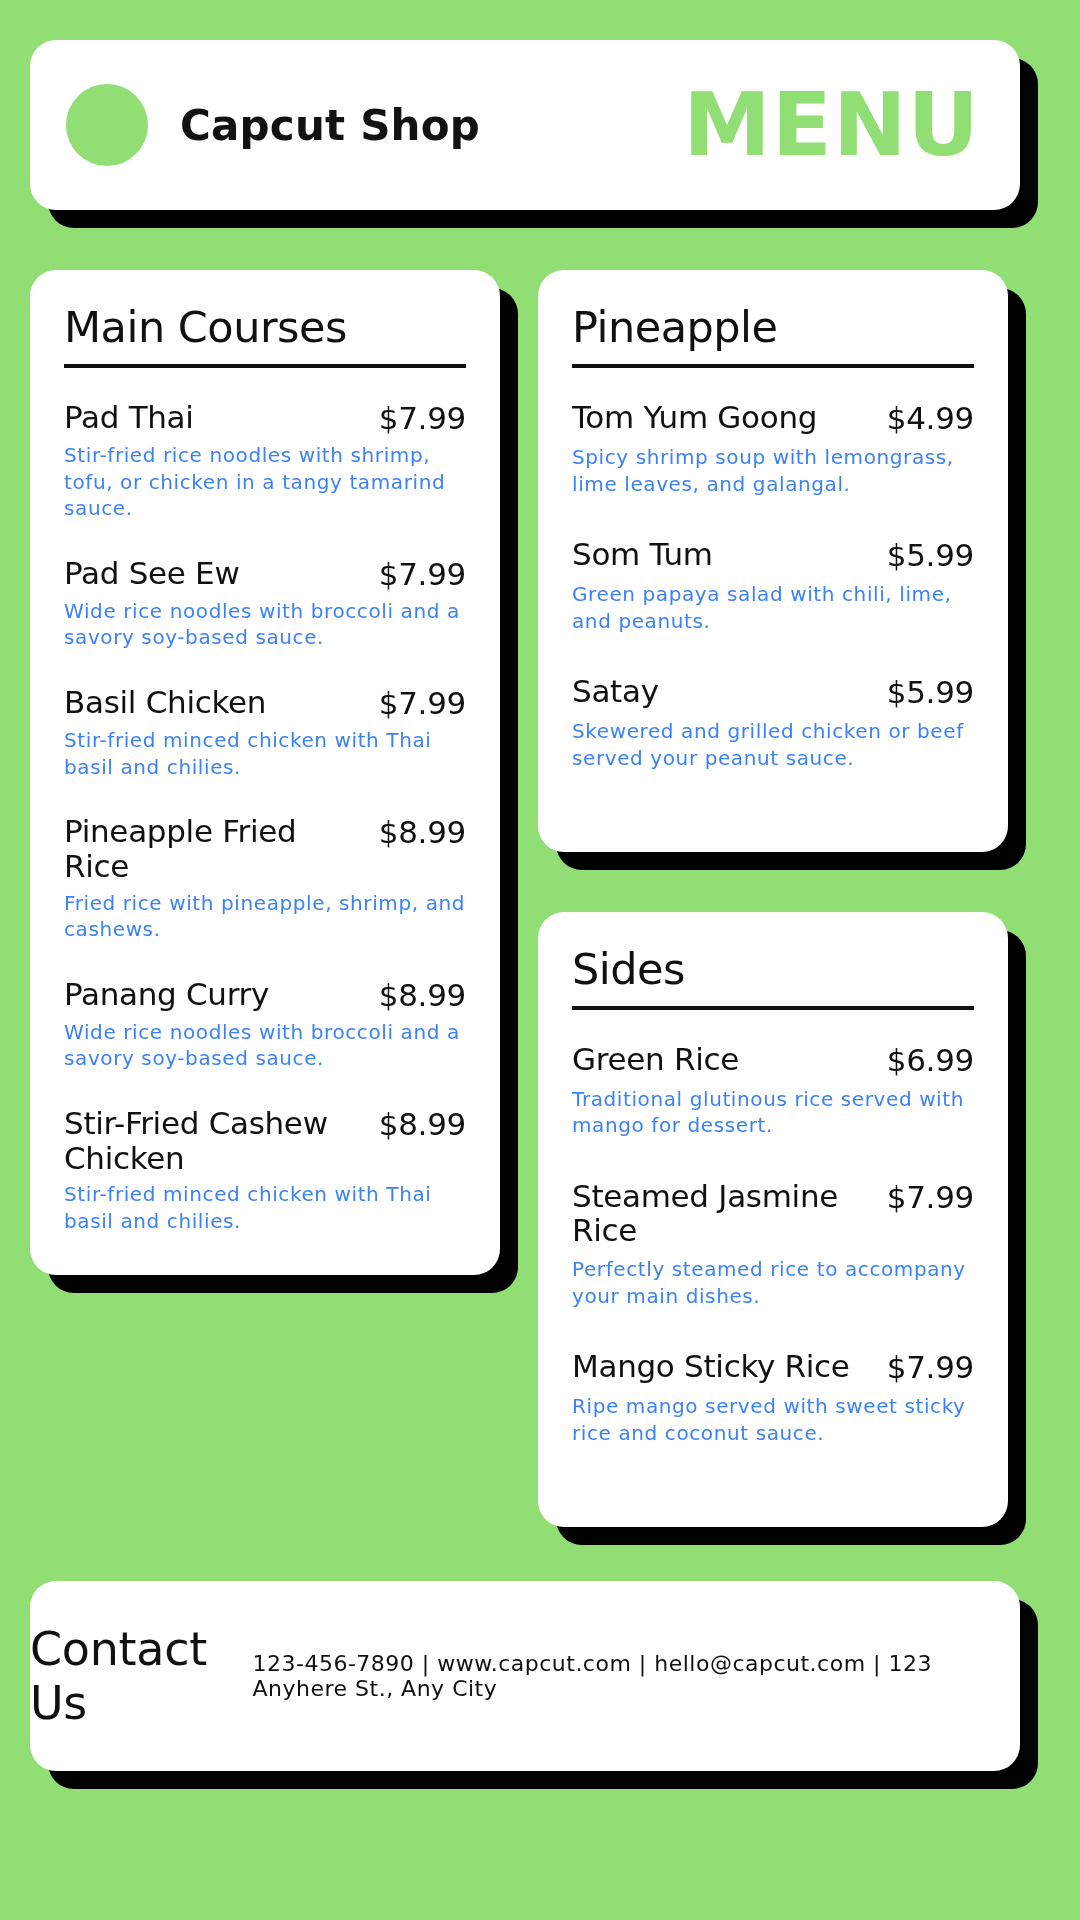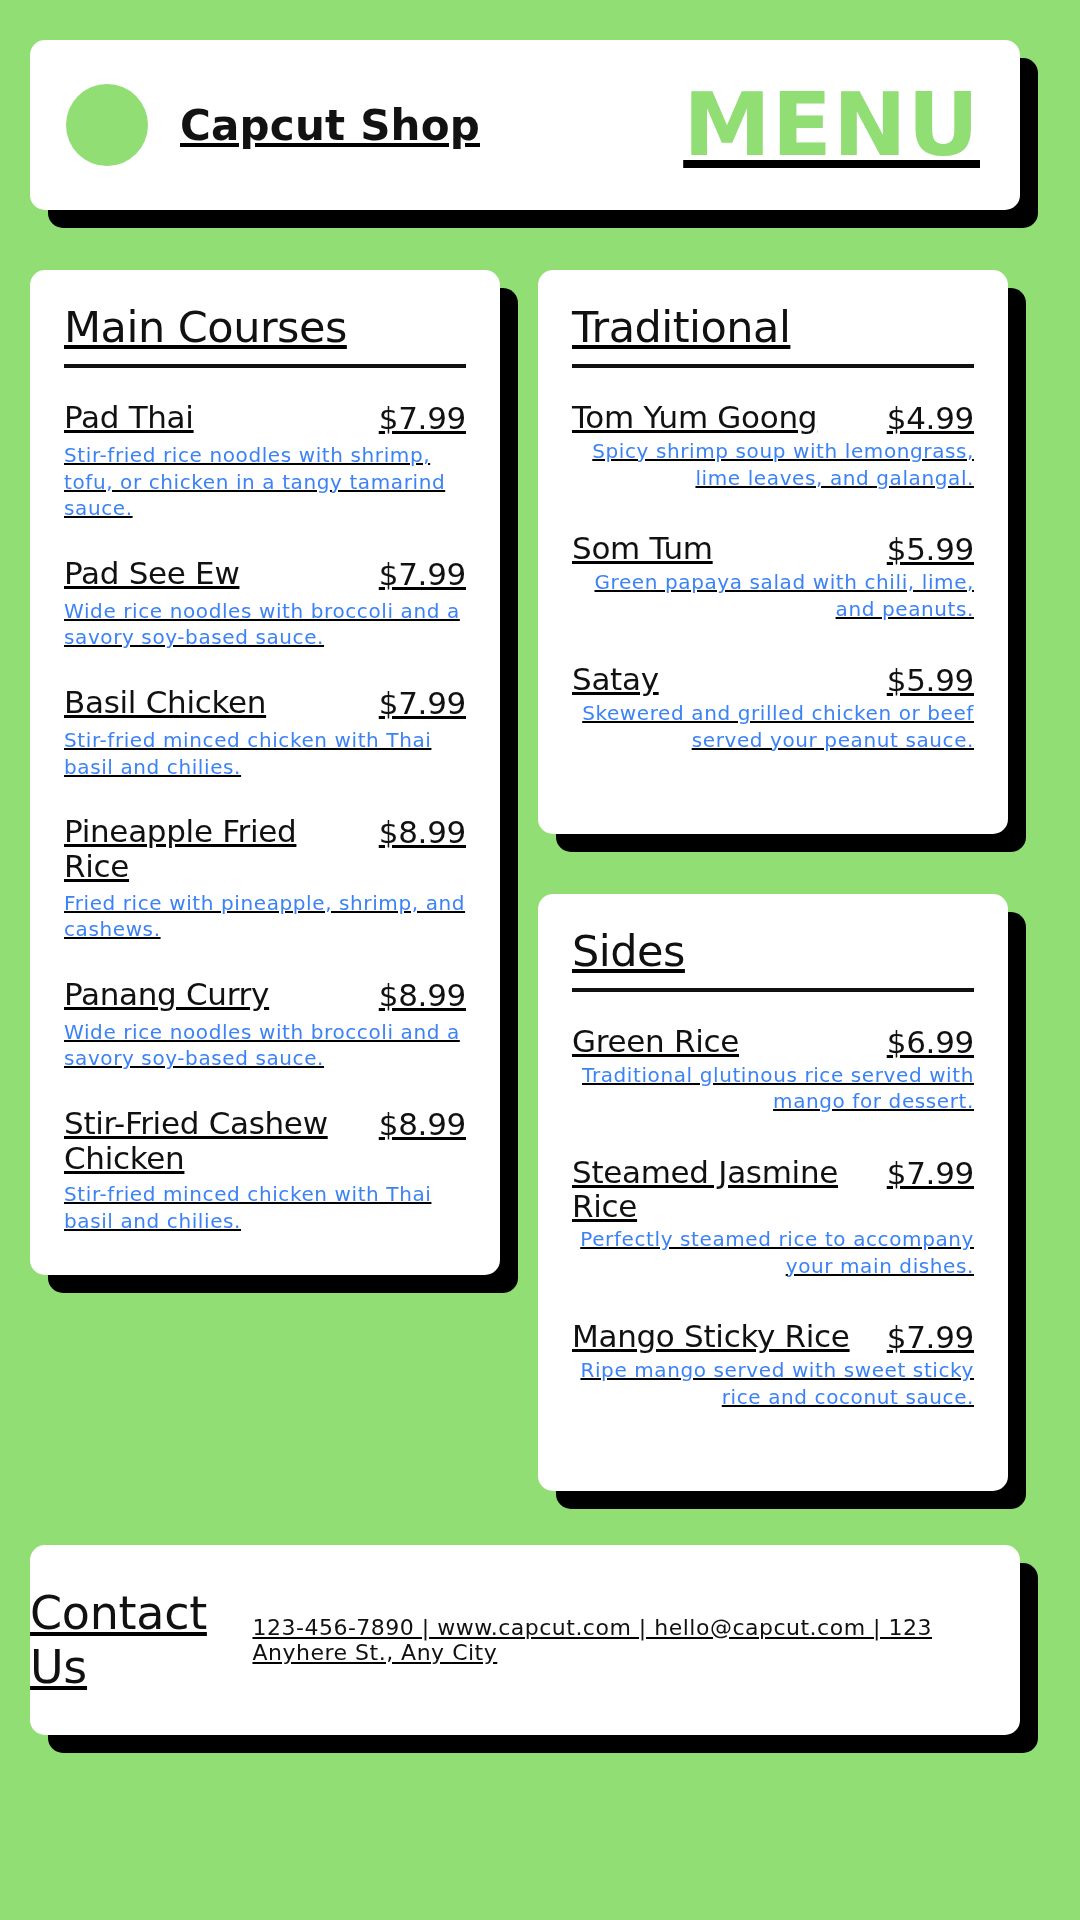--- a/index.html
+++ b/index.html
@@ -17,24 +17,23 @@
   .page {
     width: 1080px;
     height: 1920px;
     position: relative;
     padding: 40px 30px 30px 30px;
   }
 
   
   .card {
     background: #ffffff;
-    border-radius: 15px;
+    border-radius: 26px;
     box-shadow: 18px 18px 0 #000000;
     position: relative;
-    text-decoration: underline;
   }
 
   
   .header {
     height: 170px;
     margin: 0 30px 0 0;
     display: flex;
     align-items: center;
     padding: 0 40px 0 36px;
     justify-content: space-between;
@@ -116,21 +115,21 @@
   .item-desc {
     font-size: 20px;
     line-height: 1.33;
     color: #3b82f6;
     margin-top: 6px;
     letter-spacing: .6px;
   }
 
   
   .dense .item { margin-bottom: 40px; }
-  .dense .item-desc { margin-top: 2px; text-align: right; }
+  .dense .item-desc { margin-top: 8px; }
 
   
   .footer {
     margin: 54px 30px 0 0;
     height: 190px;
     display: flex;
     flex-direction: row;
     align-items: center;
     justify-content: center;
     gap: 18px;
@@ -213,21 +212,21 @@
             <div class="item-price">$8.99</div>
           </div>
           <div class="item-desc">Stir-fried minced chicken with Thai basil and chilies.</div>
         </div>
       </div>
     </div>
 
     <div class="col-right">
 
       <div class="card section dense">
-        <div class="section-title">Traditional</div>
+        <div class="section-title">Pineapple</div>
         <div class="rule"></div>
 
         <div class="item">
           <div class="item-head">
             <div class="item-name">Tom Yum Goong</div>
             <div class="item-price">$4.99</div>
           </div>
           <div class="item-desc">Spicy shrimp soup with lemongrass, lime leaves, and galangal.</div>
         </div>
 

